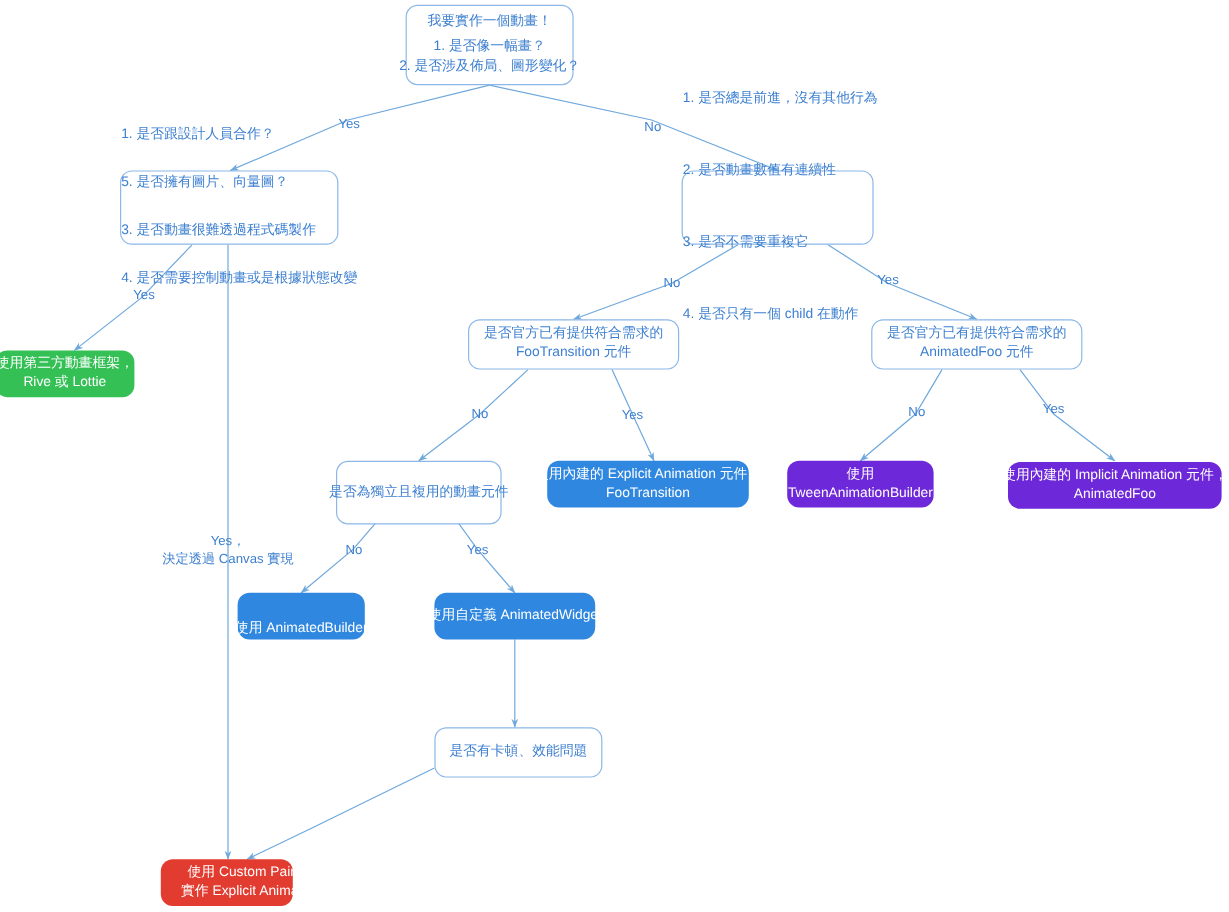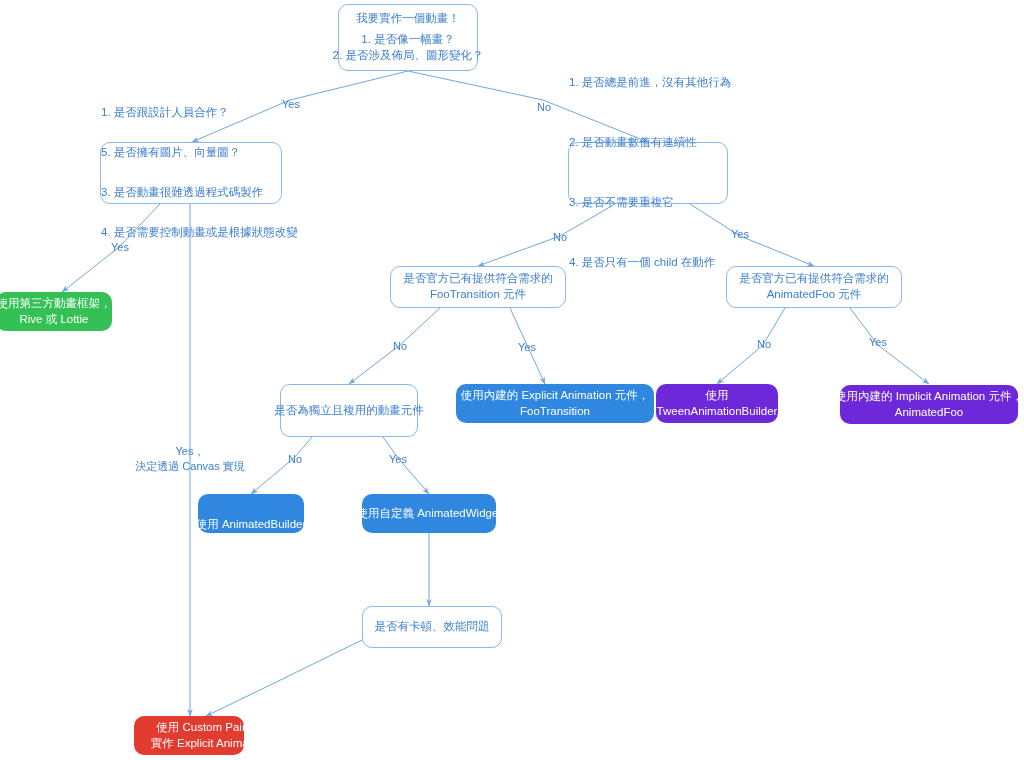--- a/index.html
+++ b/index.html
@@ -104,21 +104,21 @@
 
   <div id="nodes-group">
       <div class="node decision" style="left: 338px; top: 4px; width: 140px; height: 67px;"><span class="line">我要實作一個動畫！</span><span class="line" style="font-size: 4px;">&nbsp;</span><span class="line">1. 是否像一幅畫？</span><span class="line">2. 是否涉及佈局、圖形變化？</span></div>
       <div class="node decision leftalign" style="left: 100px; top: 142px; width: 182px; height: 62px; gap: 24px;"><span class="line">1. 是否跟設計人員合作？</span><span class="line">5. 是否擁有圖片、向量圖？</span><span class="line">3. 是否動畫很難透過程式碼製作</span><span class="line">4. 是否需要控制動畫或是根據狀態改變</span></div>
       <div class="node decision leftalign" style="left: 568px; top: 142px; width: 160px; height: 62px; gap: 44px;"><span class="line">1. 是否總是前進，沒有其他行為</span><span class="line">2. 是否動畫數值有連續性</span><span class="line">3. 是否不需要重複它</span><span class="line">4. 是否只有一個 child 在動作</span></div>
       <div class="node decision" style="left: 390px; top: 266px; width: 176px; height: 42px;"><span class="line">是否官方已有提供符合需求的</span><span class="line">FooTransition 元件</span></div>
       <div class="node decision" style="left: 726px; top: 266px; width: 176px; height: 42px;"><span class="line">是否官方已有提供符合需求的</span><span class="line">AnimatedFoo 元件</span></div>
       <div class="node decision" style="left: 280px; top: 384px; width: 138px; height: 53px;"><span class="line">是否為獨立且複用的動畫元件</span></div>
       <div class="node decision" style="left: 362px; top: 606px; width: 140px; height: 42px;"><span class="line">是否有卡頓、效能問題</span></div>
       <div class="node result green" style="left: -4px; top: 292px; width: 116px; height: 39px;"><span class="line">使用第三方動畫框架，</span><span class="line">Rive 或 Lottie</span></div>
-      <div class="node result blue" style="left: 456px; top: 384px; width: 198px; height: 39px;"><span class="line">使用內建的 Explicit Animation 元件，</span><span class="line">FooTransition</span></div>
+      <div class="node result blue" style="left: 456px; top: 384px; width: 168px; height: 39px;"><span class="line">使用內建的 Explicit Animation 元件，</span><span class="line">FooTransition</span></div>
       <div class="node result orange" style="left: 656px; top: 384px; width: 122px; height: 39px;"><span class="line">使用</span><span class="line">TweenAnimationBuilder</span></div>
       <div class="node result orange" style="left: 840px; top: 385px; width: 178px; height: 39px; text-align: center;"><span class="line">使用內建的 Implicit Animation 元件，</span><span class="line">AnimatedFoo</span></div>
       <div class="node result blue" style="left: 198px; top: 494px; width: 106px; height: 39px; justify-content: flex-end;"><span class="line">使用 AnimatedBuilder</span></div>
       <div class="node result blue" style="left: 362px; top: 494px; width: 134px; height: 39px;"><span class="line">使用自定義 AnimatedWidget</span></div>
       <div class="node result red" style="left: 134px; top: 716px; width: 110px; height: 39px;"><span class="line">使用 Custom Painter</span><span class="line">實作 Explicit Animation</span></div>
     </div>
   <div id="labels-group">
       <div class="edge-label" style="left: 291px; top: 104px;">Yes</div>
       <div class="edge-label" style="left: 544px; top: 107px;">No</div>
       <div class="edge-label" style="left: 120px; top: 247px;">Yes</div>

